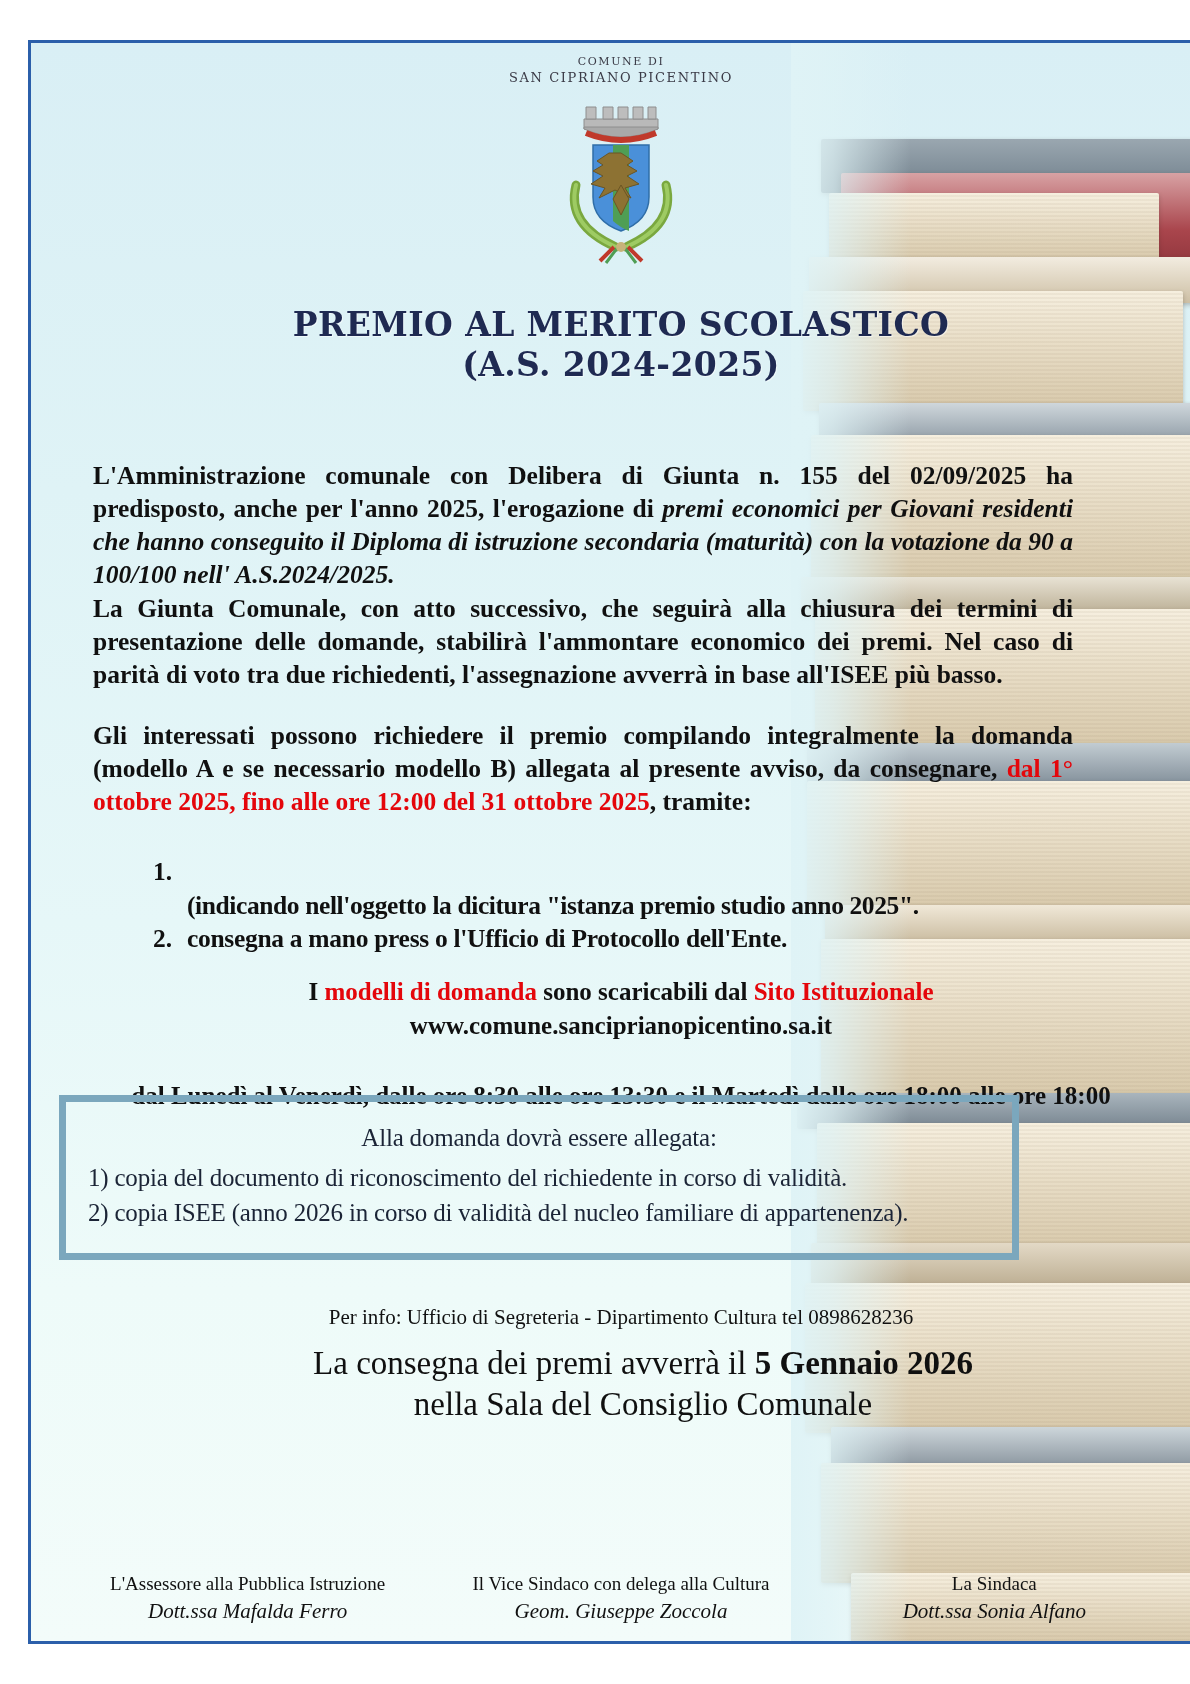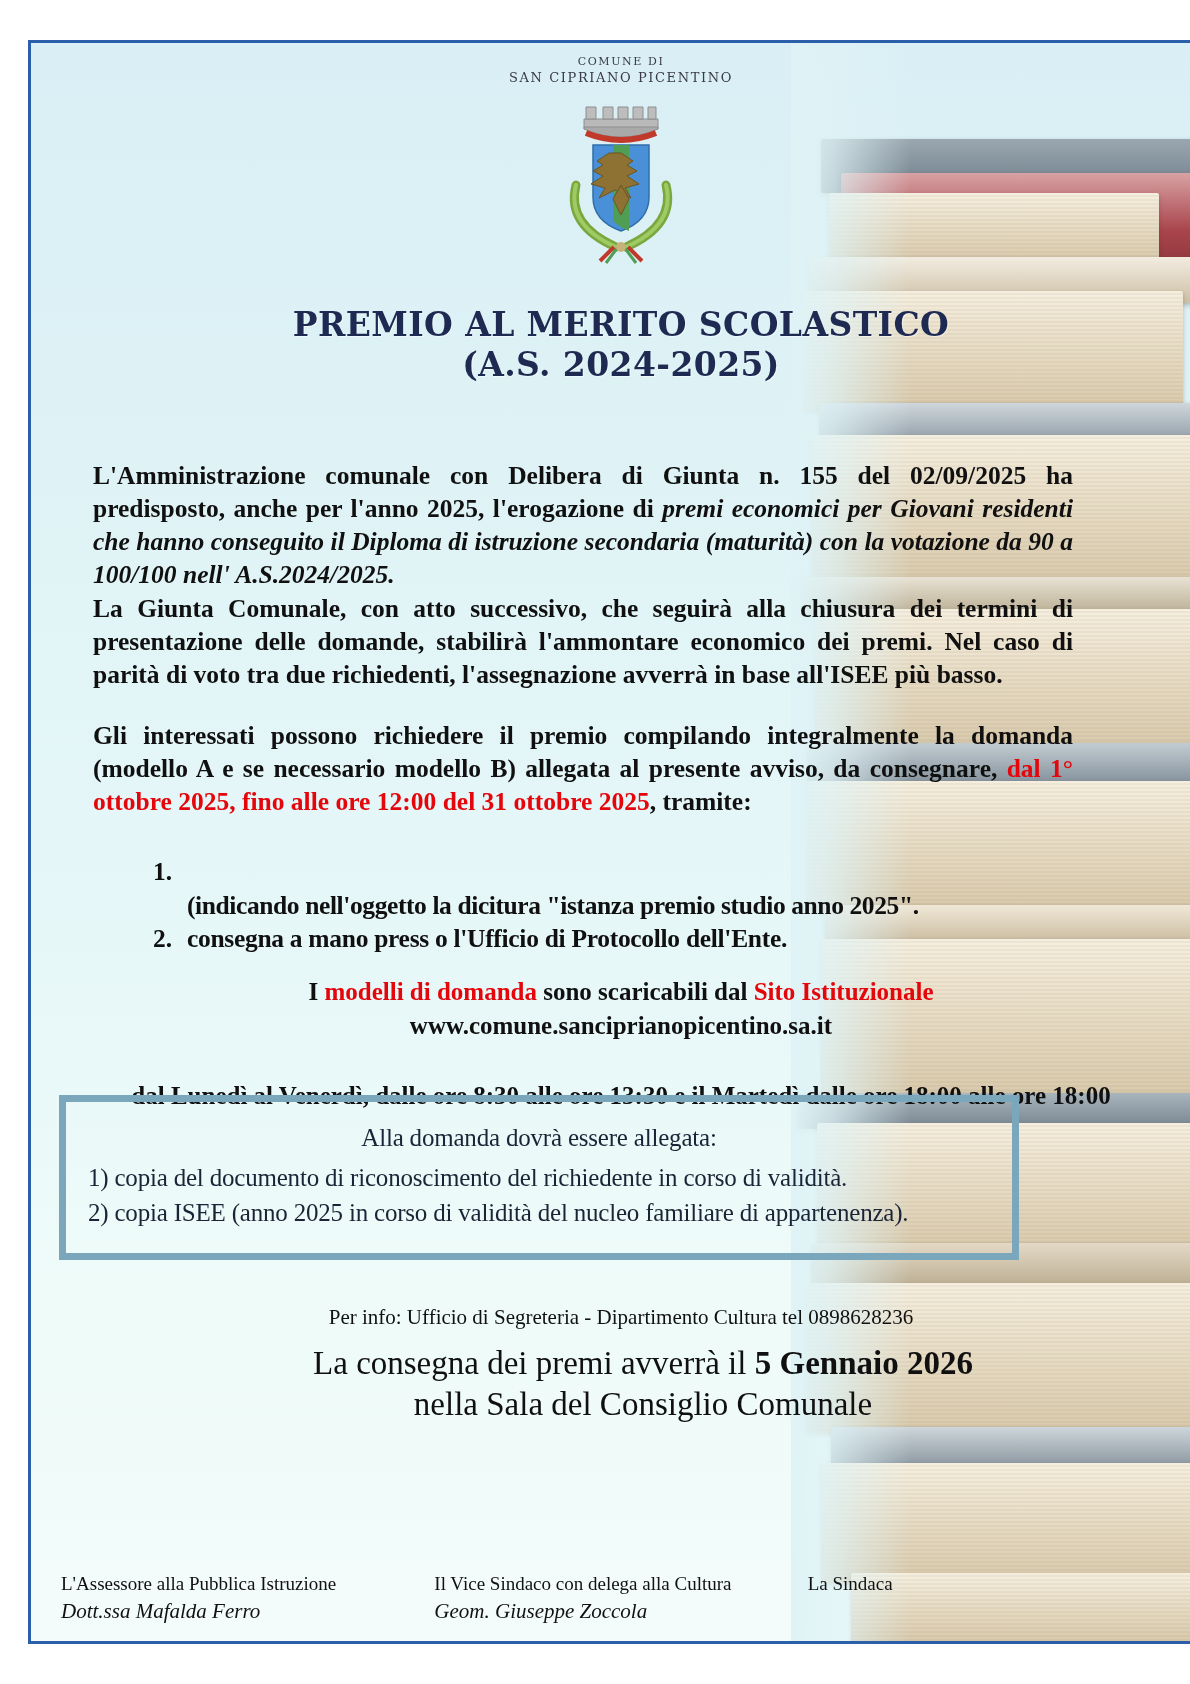--- a/index.html
+++ b/index.html
@@ -193,21 +193,21 @@
 
   .signatures {
     position: absolute;
     left: 30px;
     right: 30px;
     bottom: 16px;
     display: flex;
     justify-content: space-between;
     color: #111;
   }
-  .sig { flex: 1; margin-top: 16px; }
+  .sig { text-align: center; flex: 1; margin-top: 16px; }
   .sig .role { font-size: 19px; line-height: 1.35; }
   .sig .name { font-size: 21px; font-style: italic; line-height: 1.35; }
 </style>
 </head>
 <body>
 
 <div class="poster">
 
   <div class="books">
     <div class="book" style="left:30px; top:96px; width:400px; height:54px; background:linear-gradient(180deg,#9aa7b0,#6e7d89);"></div>
@@ -288,37 +288,38 @@
 
   <div class="centerblock">
     <div><span>I </span><span class="red">modelli di domanda</span><span> sono scaricabili dal </span><span class="red">Sito Istituzionale</span></div>
     <div>www.comune.sanciprianopicentino.sa.it</div>
     <div class="wide">dal Lunedì al Venerdì, dalle ore 8:30 alle ore 13:30 e il Martedì dalle ore 18:00 alle ore 18:00</div>
   </div>
 
   <div class="allegati">
     <div class="head">Alla domanda dovrà essere allegata:</div>
     <div class="item">1) copia del documento di riconoscimento del richiedente in corso di validità.</div>
-    <div class="item">2) copia ISEE (anno 2025 in corso di validità del nucleo familiare di appartenenza).</div>
+    <div class="item">2) copia ISEE (anno 2026 in corso di validità del nucleo familiare di appartenenza).</div>
   </div>
 
   <div class="perinfo">Per info: Ufficio di Segreteria - Dipartimento Cultura tel 0898628236</div>
 
   <div class="consegna">
     <div><span>La consegna dei premi avverrà il </span><b>5 Gennaio 2026</b></div>
     <div>nella Sala del Consiglio Comunale</div>
   </div>
 
   <div class="signatures">
     <div class="sig">
       <div class="role">L'Assessore alla Pubblica Istruzione</div>
       <div class="name">Dott.ssa Mafalda Ferro</div>
     </div>
     <div class="sig">
       <div class="role">Il Vice Sindaco con delega alla Cultura</div>
       <div class="name">Geom. Giuseppe Zoccola</div>
     </div>
     <div class="sig">
       <div class="role">La Sindaca</div>
+      <div class="name">Dott.ssa Sonia Alfano</div>
     </div>
   </div>
 
 </div>
 
 </body></html>

